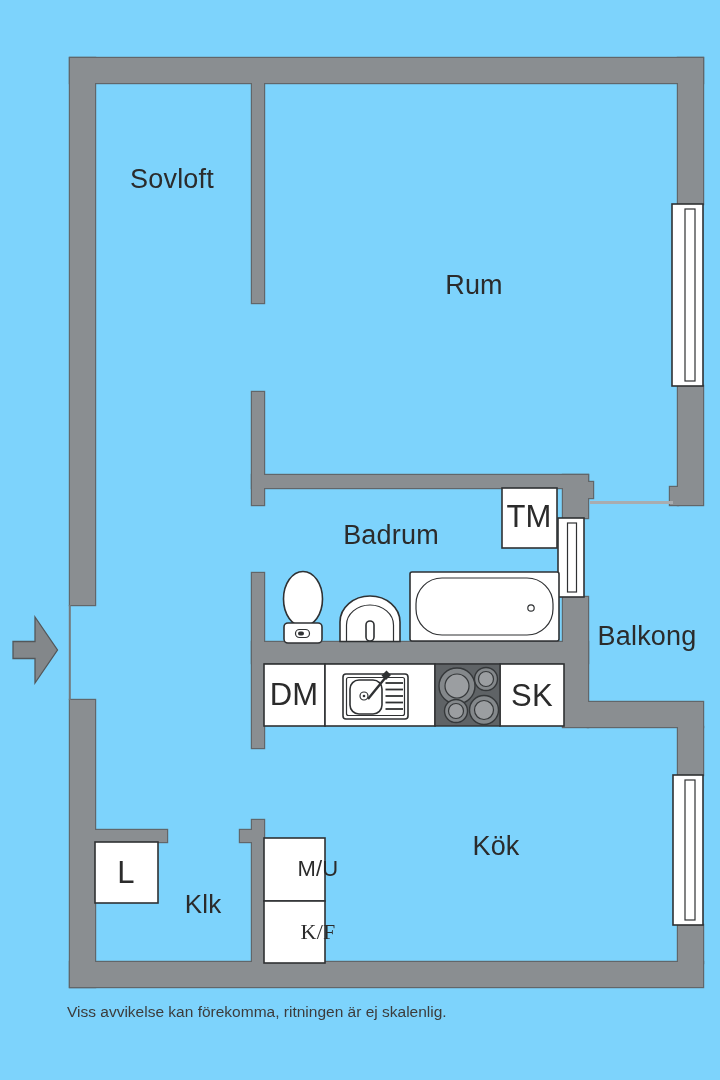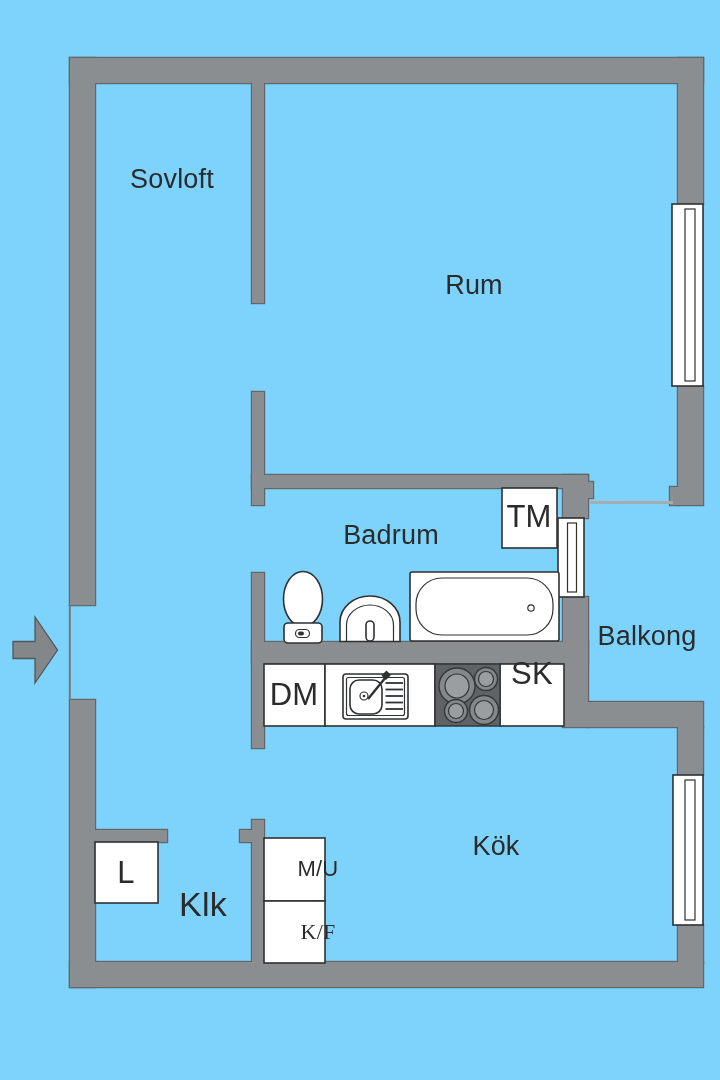--- a/index.html
+++ b/index.html
@@ -145,23 +145,24 @@
     <rect x="264" y="901" width="61" height="62" class="fixture" stroke-width="1.5"></rect>
 
     <polygon points="13,641.5 35,641.5 35,617 57.5,650 35,683 35,658.5 13,658.5" fill="#83878a" stroke="#53575a" stroke-width="1.3"></polygon>
   </svg>
 
   <div class="lbl room-lbl" style="left:172px;top:179px;">Sovloft</div>
   <div class="lbl room-lbl" style="left:474px;top:285px;">Rum</div>
   <div class="lbl room-lbl" style="left:391px;top:535px;">Badrum</div>
   <div class="lbl room-lbl" style="left:647px;top:636px;text-align:center;">Balkong</div>
   <div class="lbl room-lbl" style="left:496px;top:846px;">Kök</div>
-  <div class="lbl room-lbl" style="left:203px;top:904px;font-size:34px;">Klk</div>
+  <div class="lbl room-lbl" style="left:203px;top:904px;font-size:26px;">Klk</div>
 
   <div class="lbl box-lbl" style="left:529px;top:517px;">TM</div>
   <div class="lbl box-lbl" style="left:294px;top:695px;">DM</div>
-  <div class="lbl box-lbl" style="left:532px;top:674px;">SK</div>
+  <div class="lbl box-lbl" style="left:532px;top:696px;">SK</div>
   <div class="lbl box-lbl" style="left:126px;top:873px;">L</div>
   <div class="lbl small-lbl" style="left:294px;top:869px;">M/U</div>
   <div class="lbl small-lbl" style="left:294px;top:932px;font-family:Liberation Serif, serif;">K/F</div>
 
+  <div class="disclaimer">Viss avvikelse kan förekomma, ritningen är ej skalenlig.</div>
 
 </div>
 
 </body></html>

